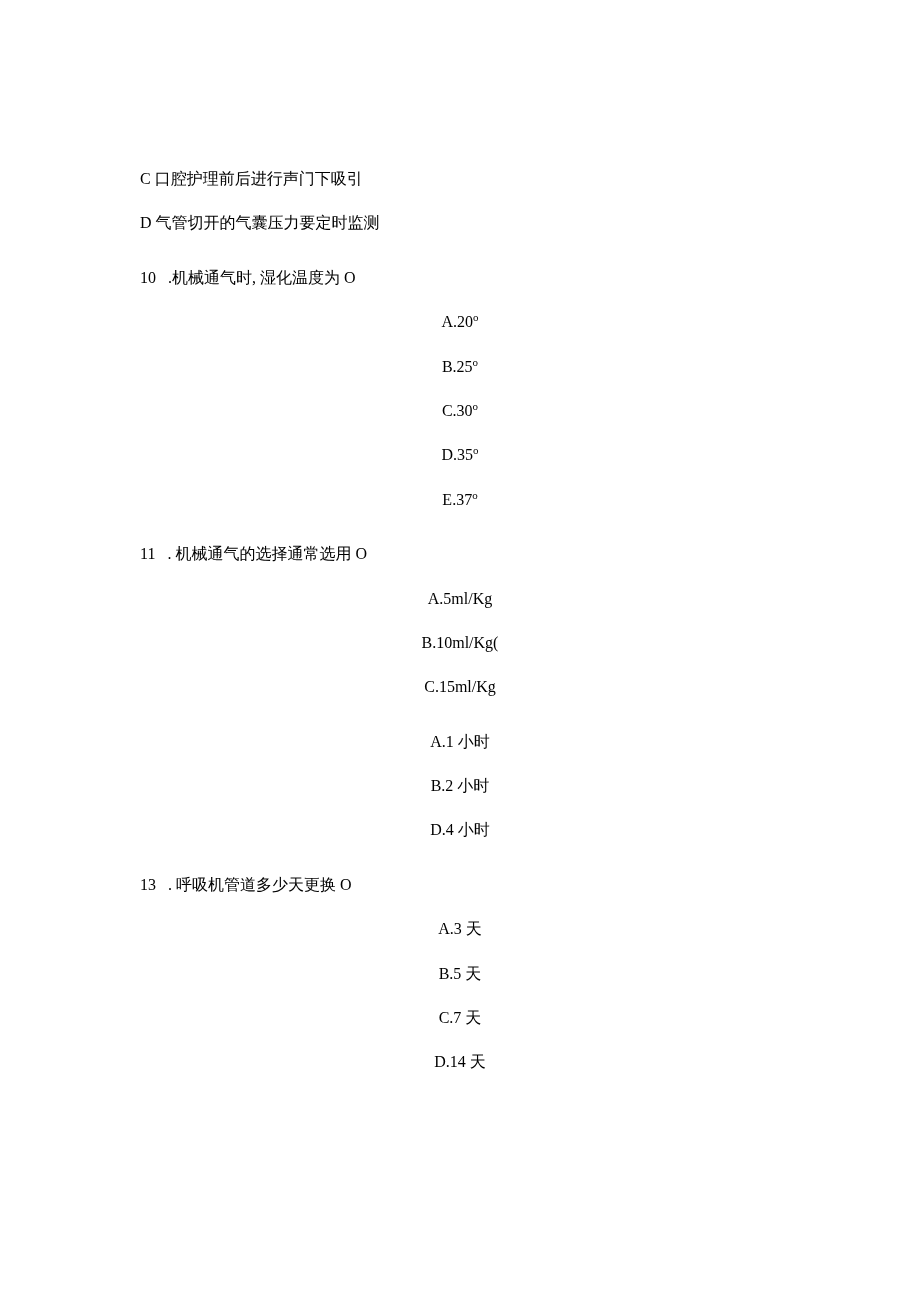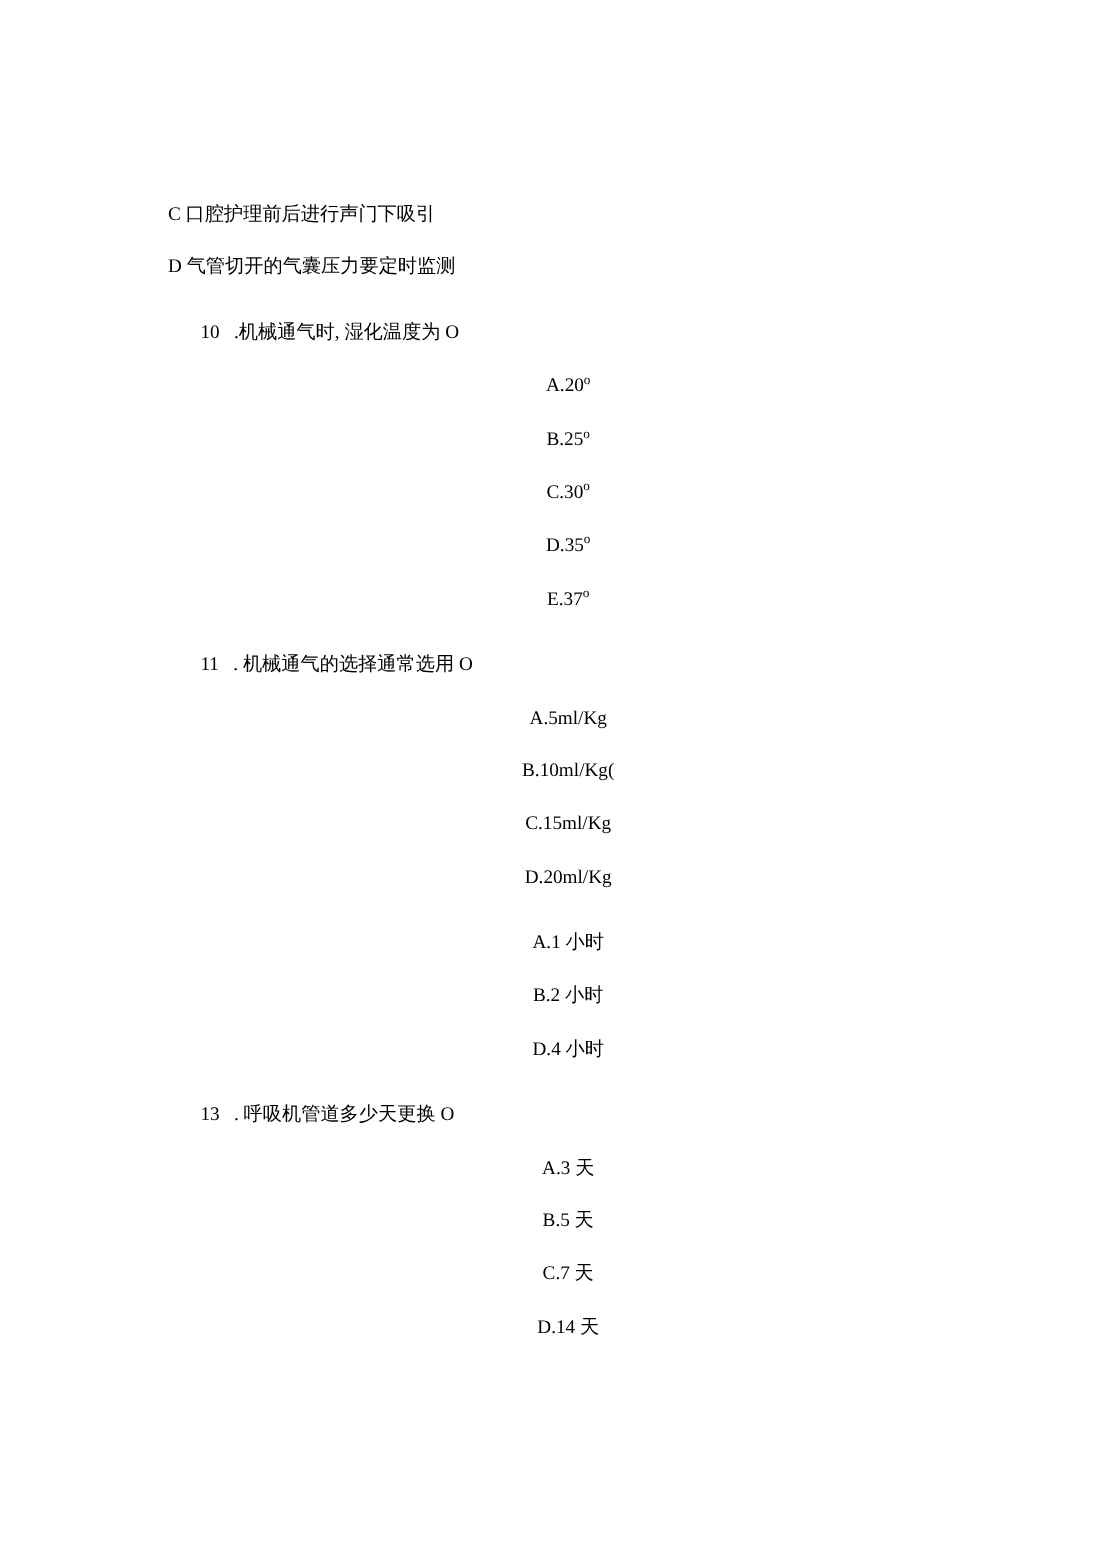--- a/index.html
+++ b/index.html
@@ -11,21 +11,20 @@
       font-size: 16px;
       color: #000000;
       padding: 168px 140px 0 140px;
       line-height: 1.4;
     }
     .line {
       margin-bottom: 22px;
     }
     .question-block {
       margin-top: 32px;
-      margin-left: 27px;
     }
     .question-block .line:first-child {
       margin-bottom: 22px;
     }
     .option {
       margin-bottom: 22px;
       text-align: center;
     }
     sup {
       font-size: 11px;
@@ -50,21 +49,20 @@
   <div class="option"><span>E.37</span><sup>o</sup></div>
 </div>
 
 <div class="question-block">
   <div class="line">
     <span>11</span>&nbsp;&nbsp;&nbsp;<span>. 机械通气的选择通常选用 O</span>
   </div>
   <div class="option">A.5ml/Kg</div>
   <div class="option">B.10ml/Kg(</div>
   <div class="option">C.15ml/Kg</div>
-  <div class="option">D.20ml/Kg</div>
 </div>
 
 <div class="question-block">
   <div class="option">A.1 小时</div>
   <div class="option">B.2 小时</div>
   <div class="option">D.4 小时</div>
 </div>
 
 <div class="question-block">
   <div class="line">

